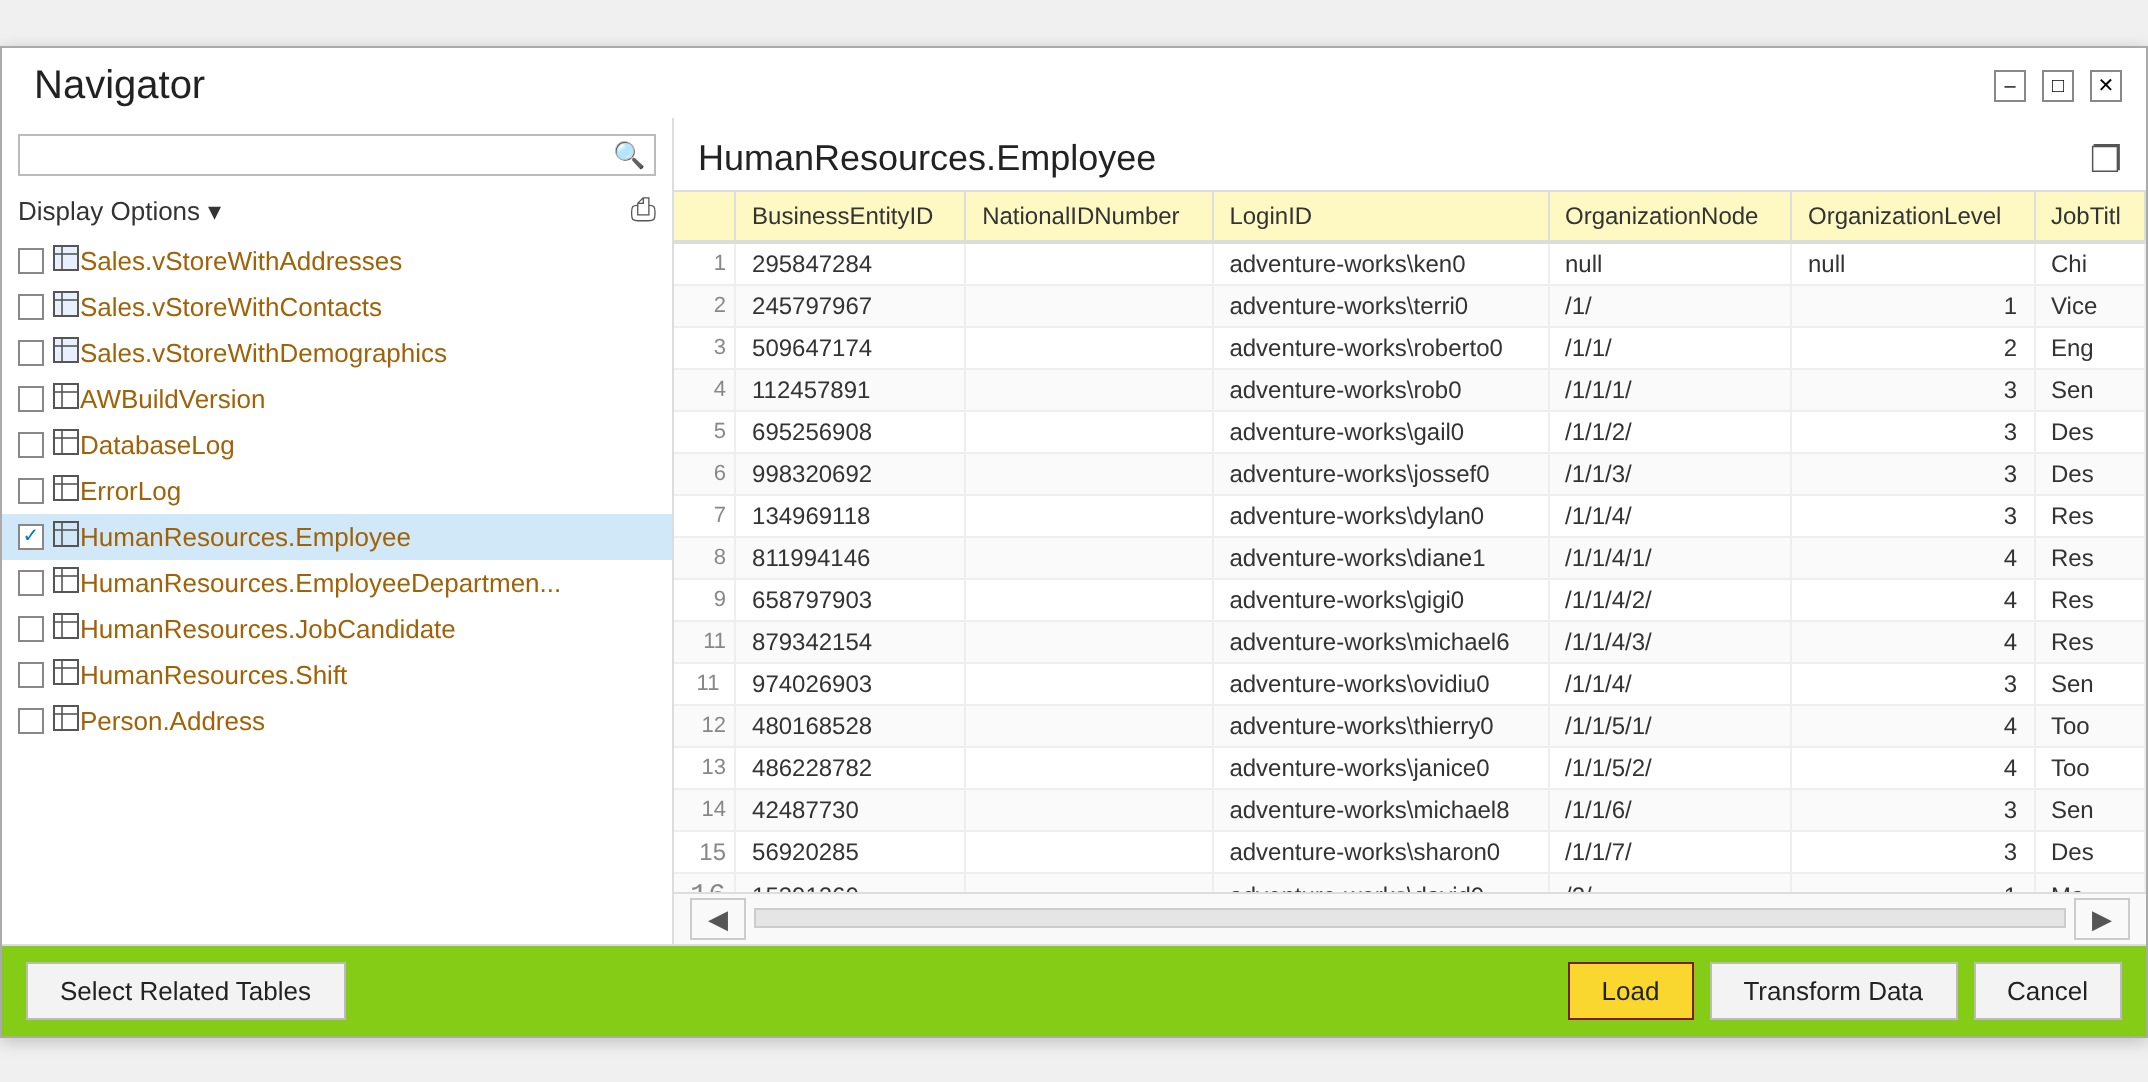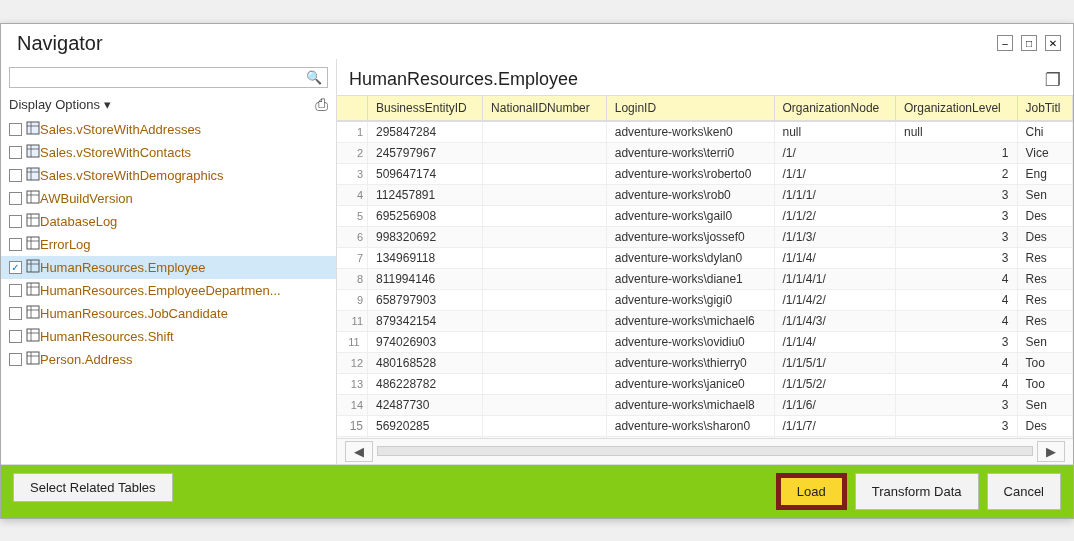--- a/index.html
+++ b/index.html
@@ -255,21 +255,21 @@
     .btn {
       padding: 6px 16px;
       border: 1px solid #bbb;
       background: #f3f3f3;
       cursor: pointer;
       font-size: 13px;
       color: #222;
     }
     .btn-primary {
       background: #f9d72f;
-      border: 5px solid #7f1d1d;
+      border: 1px solid #7f1d1d;
       color: #222;
       font-weight: 500;
     }
   </style>
 </head>
 <body>
 
 <div class="window">
 
   <div class="title-bar">

